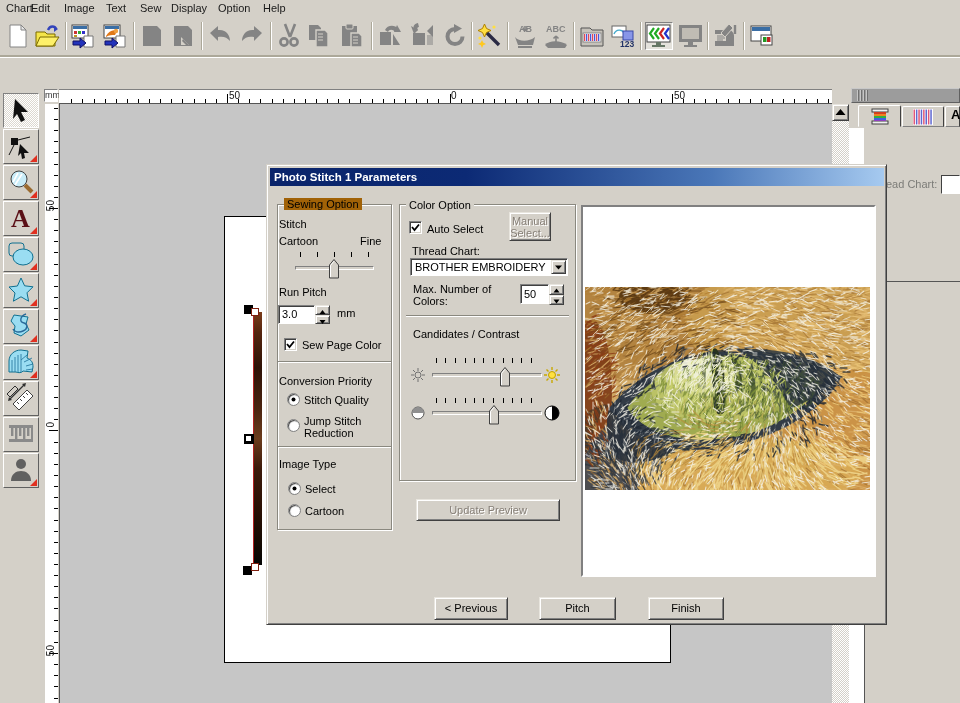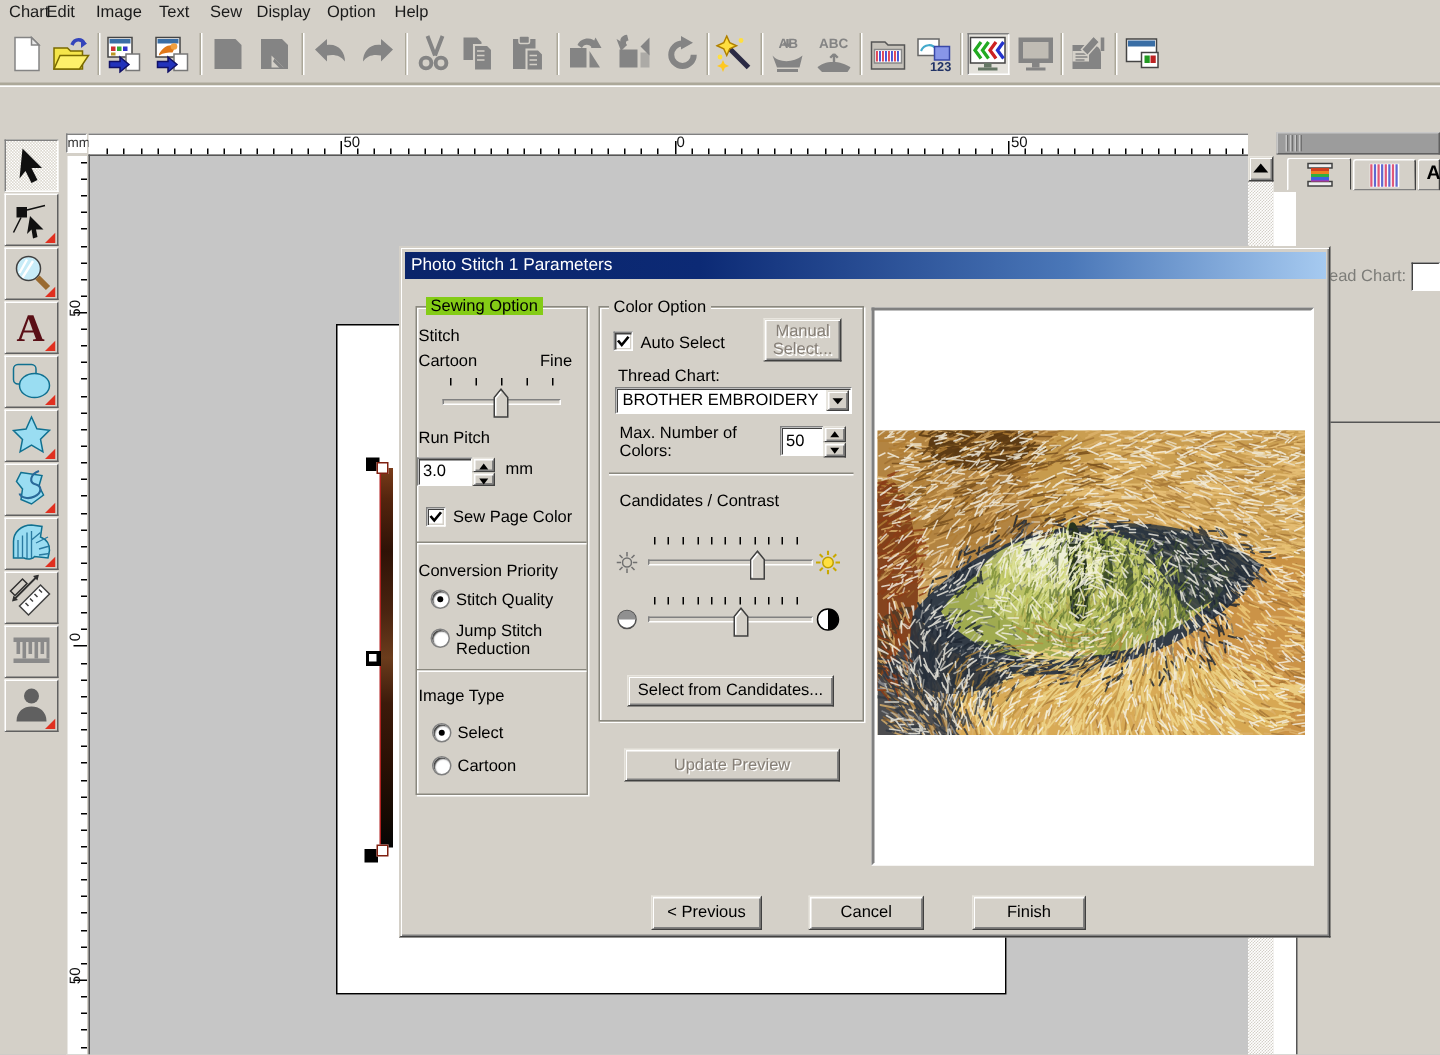--- a/index.html
+++ b/index.html
@@ -526,23 +526,23 @@
       <rect x="14.899999999999999" y="0.5" width="1.5" height="15" fill="#e05878"></rect>
       <rect x="17.3" y="0.5" width="1.5" height="15" fill="#6068d0"></rect>
     </svg>
   </div>
 <div class="ab" style="left:945px;top:106px;width:15px;height:21px;background:#d4d0c8;border:1px solid;border-color:#fff #404040 #808080 #fff;border-radius:2px 0 0 0;font-weight:bold;font-size:13px;padding-left:5px">A</div>
 <div class="ab" style="left:886px;top:178px;width:74px;height:14px;color:#7c7c78">ead Chart:</div>
 <div class="ab" style="left:941px;top:175px;width:19px;height:19px;background:#fff;border:1px solid;border-color:#404040 #fff #fff #404040"></div>
 <div class="ab" style="left:886px;top:281px;width:74px;height:1px;background:#555"></div>
 <div class="ab" style="left:864px;top:624px;width:1px;height:79px;background:#555"></div>
 <div class="ab" style="left:266px;top:164px;width:621px;height:461px;background:#d4d0c8;border:1px solid;border-color:#d4d0c8 #404040 #404040 #d4d0c8;box-shadow:inset 1px 1px 0 #fff,inset -1px -1px 0 #808080">
-    <div class="ab" style="left:3px;top:3px;width:614px;height:18px;background:linear-gradient(90deg,#0a246a 0%,#0c2a75 32%,#4a77b8 72%,#a6caf0 100%);color:#fff;font-weight:normal;font-size:11.5px;line-height:18px;padding-left:4px">Photo Stitch 1 Parameters</div>
+    <div class="ab" style="left:3px;top:3px;width:614px;height:18px;background:linear-gradient(90deg,#0a246a 0%,#0c2a75 32%,#4a77b8 72%,#a6caf0 100%);color:#fff;font-weight:bold;font-size:11.5px;line-height:18px;padding-left:4px">Photo Stitch 1 Parameters</div>
     <div class="ab grp" style="left:10px;top:39px;width:115px;height:326px"></div>
-    <div class="ab" style="left:17px;top:33px;background:#84cc16;padding:0 3px">Sewing Option</div>
+    <div class="ab" style="left:17px;top:33px;background:#a16207;padding:0 3px">Sewing Option</div>
     <div class="ab" style="left:12px;top:53px">Stitch</div>
     <div class="ab" style="left:12px;top:70px">Cartoon</div>
     <div class="ab" style="left:93px;top:70px">Fine</div>
     <div class="ab" style="left:33px;top:87px;width:1px;height:5px;background:#000"></div>
     <div class="ab" style="left:50px;top:87px;width:1px;height:5px;background:#000"></div>
     <div class="ab" style="left:67px;top:87px;width:1px;height:5px;background:#000"></div>
     <div class="ab" style="left:84px;top:87px;width:1px;height:5px;background:#000"></div>
     <div class="ab" style="left:101px;top:87px;width:1px;height:5px;background:#000"></div>
     <div class="ab" style="left:28px;top:101px;width:79px;height:4px;background:#d4d0c8;border:1px solid;border-color:#808080 #fff #fff #808080"></div>
     <div class="ab thumb" style="left:61px;top:93px"><svg width="12" height="21">
@@ -577,21 +577,21 @@
       </svg></div>
     <div class="ab" style="left:38px;top:318px">Select</div>
     <div class="ab radio" style="left:21px;top:339px"></div>
     <div class="ab" style="left:38px;top:340px">Cartoon</div>
     <div class="ab grp" style="left:132px;top:39px;width:177px;height:277px"></div>
     <div class="ab" style="left:139px;top:34px;background:#d4d0c8;padding:0 3px">Color Option</div>
     <div class="ab cb" style="left:142px;top:56px"><svg width="11" height="11">
         <path d="M2 5l2.5 3L9 2.5" stroke="#000" stroke-width="1.8" fill="none"></path>
       </svg></div>
     <div class="ab" style="left:160px;top:58px">Auto Select</div>
-    <div class="ab btn disab" style="left:242px;top:47px;width:52px;height:29px;padding-top:2px;line-height:12px">Manual<br>Select...</div>
+    <div class="ab btn disab" style="left:242px;top:47px;width:42px;height:29px;padding-top:2px;line-height:12px">Manual<br>Select...</div>
     <div class="ab" style="left:145px;top:80px">Thread Chart:</div>
     <div class="ab sunk" style="left:143px;top:93px;width:158px;height:18px"></div>
     <div class="ab" style="left:148px;top:96px;font-size:11px">BROTHER EMBROIDERY</div>
     <div class="ab btn" style="left:284px;top:95px;width:15px;height:14px"><svg width="13" height="12">
         <path d="M3 4.5l3.5 4 3.5-4z" fill="#000"></path>
       </svg></div>
     <div class="ab" style="left:146px;top:118px;width:85px;line-height:12px">Max. Number of<br>Colors:</div>
     <div class="ab sunk" style="left:253px;top:119px;width:29px;height:20px;padding:3px 0 0 3px">50</div>
     <div class="ab btn" style="left:282px;top:119px;width:15px;height:11px"><svg width="13" height="9">
         <path d="M6.5 2.5l3 4h-6z" fill="#000"></path>
@@ -646,21 +646,20 @@
     <div class="ab" style="left:264px;top:233px;width:1px;height:5px;background:#000"></div>
     <div class="ab" style="left:165px;top:246px;width:110px;height:4px;background:#d4d0c8;border:1px solid;border-color:#808080 #fff #fff #808080"></div>
     <div class="ab thumb" style="left:221px;top:239px"><svg width="12" height="21">
         <path d="M1.5 7L6 1.5 10.5 7v13H1.5z" fill="#d4d0c8" stroke="#404040" stroke-width="1"></path>
         <path d="M2.5 19V7.5L6 3.2" fill="none" stroke="#fff"></path>
       </svg></div>
     <svg class="ab" width="16" height="16" style="left:277px;top:240px">
       <circle cx="8" cy="8" r="7" fill="#fff" stroke="#000"></circle>
       <path d="M8 1a7 7 0 0 1 0 14z" fill="#000"></path>
     </svg>
-    <div class="ab btn" style="left:151px;top:285px;width:138px;height:21px;line-height:19px">Select from Candidates...</div>
     <div class="ab btn disab" style="left:149px;top:334px;width:144px;height:22px;line-height:20px">Update Preview</div>
     <div class="ab" style="left:314px;top:40px;width:295px;height:372px;background:#fff;border:2px solid;border-color:#808080 #fff #fff #808080"></div>
     <div class="ab" style="left:318px;top:122px;width:285px;height:203px"><svg width="285" height="203" viewBox="0 0 285 203">
         <rect width="285" height="203" fill="#cfa763"></rect>
         <ellipse cx="55" cy="35" rx="95" ry="58" fill="#ab7c38" opacity="0.8"></ellipse>
         <ellipse cx="215" cy="35" rx="115" ry="62" fill="#c99d4f" opacity="0.9"></ellipse>
         <ellipse cx="68" cy="10" rx="34" ry="17" fill="#53330f" opacity="0.9"></ellipse>
         <ellipse cx="7" cy="105" rx="20" ry="72" fill="#7c3a16" opacity="0.9"></ellipse>
         <ellipse cx="255" cy="145" rx="70" ry="65" fill="#c98f40" opacity="0.8"></ellipse>
         <ellipse cx="160" cy="188" rx="115" ry="38" fill="#d8ab54" opacity="0.9"></ellipse>
@@ -704,14 +703,14 @@
         <path d="M90 91L91 87M108 90L108 86M93 119L95 112M103 97L107 93M107 95L107 88M81 116L83 113M91 92L94 87M75 96L76 93M100 98L103 94M116 103L117 100M89 119L89 113M118 98L119 91M128 106L132 100M108 114L111 109M122 115L125 111M79 90L83 86M91 99L92 92M129 101L131 98M85 92L86 88M84 109L84 106M122 100L126 96M115 107L115 102M84 88L86 85M93 123L94 118M96 118L98 110M89 97L91 91M127 102L127 98M110 108L112 104M83 118L82 111M105 99L108 96M95 95L95 90M99 121L101 116M109 107L112 100M83 108L82 103M93 118L96 112M74 112L73 105M99 121L99 117M114 107L115 103M115 112L116 109M105 97L105 92M121 94L124 87M81 92L84 86M118 91L118 88M104 109L108 104M115 122L117 115M74 97L73 90M106 120L106 114M112 125L111 118M98 118L100 116M81 108L83 104M124 116L126 110M113 118L117 114M125 101L125 96M75 103L76 100M91 92L95 87M112 110L114 106M107 126L108 121M82 122L85 119M109 94L113 89M129 109L129 101M105 126L109 121M113 110L117 106M102 101L102 96M84 123L85 116M123 112L126 106M119 118L119 113M103 125L105 123M95 96L94 91M101 122L102 117M109 115L114 110M111 98L113 93M117 109L119 104M78 91L83 85M76 102L77 99M79 108L80 103M77 117L80 114M122 119L121 113M87 114L86 108M91 100L92 93M79 118L80 114" stroke="#dde29f" stroke-width="1.0" fill="none" opacity="0.8" stroke-linecap="round"></path>
         <path d="M171 117L173 113M137 138L141 131M107 139L110 134M144 142L144 137M119 112L119 105M115 113L115 106M115 127L120 120M183 109L186 105M147 143L151 136M155 143L156 139M129 141L131 135M137 140L136 135M157 105L160 100M119 109L124 102M145 139L146 132M151 103L150 96M193 132L193 125M139 118L141 111M126 120L130 113M151 146L156 140M122 139L121 133M192 131L195 126M194 131L192 124M140 136L140 131M163 124L163 119M124 125L124 119M152 107L155 101M172 128L173 123M168 113L170 108M98 127L101 122M204 129L208 123M120 132L122 126M197 129L200 123M169 120L172 116M104 131L106 127M130 112L131 103M176 119L180 113M201 127L201 120M140 139L140 134M158 118L160 114M200 117L199 109M183 111L184 106M115 114L118 106M128 117L130 113M188 131L191 125M113 137L116 134M165 130L166 126M125 140L126 134M157 121L158 115M139 104L144 97M149 124L151 118M136 112L140 106M159 123L161 118M119 113L121 106M174 111L173 104M170 120L172 113M106 113L110 105M175 117L180 111M157 107L159 103M200 123L203 116M183 113L185 107M170 142L171 137M165 108L165 103M191 137L194 132M170 130L174 125M101 116L107 110M132 113L131 107M183 109L187 101M124 111L125 103M114 141L114 136M180 116L181 109M127 110L127 105M162 108L161 103M142 131L147 124M100 122L101 116M173 128L174 121M202 122L202 118M192 114L195 106M142 129L146 124M135 144L134 138M135 113L138 104M122 140L125 133M157 120L159 112M116 115L115 106M122 125L127 119M101 127L103 118M161 136L160 131M155 136L158 129M114 140L114 132M118 118L123 112" stroke="#5c7030" stroke-width="1.1" fill="none" opacity="0.7" stroke-linecap="round"></path>
         <path d="M77 64L86 55M131 37L141 33M35 27L46 19M55 77L64 64M27 14L37 14M56 34L64 33M114 21L128 20M103 4L116 4M52 25L64 17M21 42L32 40M52 23L62 18M42 62L50 59M57 55L68 50M105 65L115 59M124 55L134 51M77 27L85 23M60 71L68 62M140 55L149 54M83 27L94 23M83 71L88 65M24 41L38 35M52 40L59 35M44 29L54 22M70 12L81 9M112 59L125 56M31 64L47 60M23 12L33 12M25 33L37 26M140 22L154 26M66 43L75 40M128 16L140 14M50 12L63 9M75 29L84 26M88 29L99 24M54 55L60 48M24 34L35 31M62 38L76 30M103 58L115 56M127 17L141 15M146 52L158 56M105 26L113 24M85 1L93 1M129 30L138 27M98 45L111 43M87 21L95 19M107 17L121 10M134 38L144 34M75 7L84 3M81 11L93 3M16 50L25 46M137 56L148 57M9 43L18 41M117 48L125 42M53 9L65 0M134 59L143 57M62 69L71 65M80 55L92 50M41 29L50 28M58 37L67 35M100 21L114 22M88 38L95 31M34 65L47 62M19 46L31 41M39 62L48 53M39 52L53 44M64 48L72 38M82 36L92 31M110 64L123 58M76 61L85 51M111 57L119 54M51 42L62 37M84 8L94 5M99 2L109 -1M78 36L87 33M73 68L79 60M107 48L115 45M72 54L79 46M97 20L111 14M66 13L78 11M141 35L150 34M85 71L96 60M65 33L77 31M8 38L20 37M55 44L63 42M104 43L119 41M40 70L53 64M111 16L120 15M130 34L141 30M14 46L24 43M82 48L91 38M102 25L112 22M20 47L32 43M26 28L40 25M52 42L66 40M20 51L29 50M93 21L103 19M149 37L158 40M63 46L73 39M115 66L125 57M106 73L115 70M84 26L92 21M51 52L61 44M108 51L118 42M10 22L21 22M61 60L70 56M89 57L99 53M142 54L151 52M114 23L126 17M109 70L117 68M103 23L113 22M139 31L151 33M87 29L100 22M70 67L80 62M90 72L99 62M33 64L46 55M102 51L114 50M55 38L64 36M142 23L153 22M109 35L119 31M91 38L101 37" stroke="#6b4417" stroke-width="1.1" fill="none" opacity="0.7" stroke-linecap="round"></path>
         <path d="M166 134L161 143M215 166L222 178M91 154L77 161M146 159L137 163M146 179L139 192M96 163L88 167M79 160L72 165M150 173L143 180M149 134L140 138M165 179L160 193M179 158L175 168M62 151L53 160M96 173L88 183M116 156L107 158M184 159L182 168M175 160L169 175M54 152L46 164M228 158L235 167M78 153L66 160M188 153L185 165M73 165L66 172M134 159L124 167M61 172L60 182M125 140L113 140M194 157L196 165M164 136L161 147M102 164L91 166M155 180L150 191M110 166L98 176M99 170L89 175M148 153L135 161M126 179L120 185M100 156L93 161M165 151L159 165M137 182L131 190M142 155L130 161M155 172L146 183M143 147L133 149M93 182L90 191M110 142L99 141M84 146L75 149M108 171L95 179M60 166L55 177M162 168L158 182M154 133L148 141M144 149L131 156M143 170L137 177M134 165L124 176M148 185L139 198M176 168L172 179M152 138L142 141M64 167L61 180M109 150L95 149M98 146L88 146M124 139L113 132M105 152L96 155M227 166L234 174M184 148L183 160M200 176L201 189M99 143L85 144M129 160L121 164M148 157L141 165M88 166L79 178M151 176L148 184M156 170L148 181M120 172L113 180M134 139L122 137M218 163L225 175M137 134L129 135M95 172L85 178M218 170L224 180M205 178L214 190M162 152L156 165M133 142L122 141M193 150L196 165M200 145L203 160M159 167L152 175M58 171L51 184M132 145L121 143M150 159L143 166M175 155L171 163M115 164L106 167M147 151L138 160M118 174L110 184M122 159L106 161M70 146L59 151M178 182L176 192M147 151L139 156M159 177L151 187M61 156L55 162M56 162L53 170M117 133L107 123M73 161L69 168M212 146L217 159M119 166L112 173M208 166L210 177M186 151L186 161M94 180L88 190M164 139L159 152M180 137L178 151M192 170L193 185M207 154L216 167M95 184L87 193M54 160L52 169M104 138L91 130M110 172L100 178M118 133L103 128M162 138L156 144M213 149L222 161M152 152L145 160M114 137L105 135M98 185L92 199M200 179L202 190M142 135L128 138M185 177L188 188M90 175L81 184M56 166L51 175M133 182L127 192M202 173L205 183M85 168L77 173" stroke="#b98a3a" stroke-width="1.1" fill="none" opacity="0.7" stroke-linecap="round"></path>
         <path d="M150 122L149 117M104 133L105 126M189 133L191 129M141 122L146 115M119 116L119 111M178 133L177 126M115 133L114 129M155 110L159 106M173 134L178 127M99 119L100 112M190 124L189 117M162 129L167 122M150 110L154 104M182 126L184 120M162 131L167 126M127 123L126 116M96 127L96 123M128 119L127 112M154 133L153 127M153 118L154 110M156 130L159 127M106 134L109 128M137 137L140 131M164 135L164 129M142 115L145 108M104 133L107 129M115 128L121 121M146 141L145 135M161 112L161 106M153 125L152 116M152 146L155 142M165 114L164 108M151 135L153 131M142 116L145 109M188 117L188 111M184 123L187 119M137 117L138 110M127 119L126 110M188 124L189 117M164 131L167 127M144 110L147 105M179 135L185 130M148 116L148 112M176 124L180 119M91 126L92 122M149 131L151 125M137 111L141 107M187 138L190 134M171 127L174 122M119 125L124 119M121 119L121 111M147 134L152 128M167 143L168 138M168 130L168 124M188 133L189 128M196 128L198 123M99 128L98 119M190 136L189 131M143 130L143 122M116 124L117 117M94 129L95 124M135 110L137 107M104 137L105 133M95 135L97 130M133 130L138 124M166 121L170 115M170 118L172 112M144 129L142 121M132 129L131 123M177 130L180 123" stroke="#b9ae52" stroke-width="1.0" fill="none" opacity="0.7" stroke-linecap="round"></path>
         <path d="M74 76L75 69M221 101L222 104M212 143L213 148M224 120L227 122M193 175L195 182M173 75L180 77M264 73L269 73M196 30L202 31M225 16L228 17M153 102L158 107M230 156L234 159M125 177L119 179M207 61L214 65M151 138L145 140M261 107L264 109M67 184L67 189M276 45L280 45M106 148L100 151M270 85L277 84M27 75L29 72M22 165L24 172M63 49L69 47M206 85L213 86M187 27L193 27M3 104L8 103M242 74L248 74M256 73L263 72M125 144L117 142M63 124L60 126M284 153L290 154M189 193L194 200M216 117L217 125M16 128L20 132M189 185L188 189M28 164L29 171M44 162L47 169M243 66L248 68M5 5L11 4M153 33L160 30M160 200L162 209M209 186L210 193M228 42L235 43M23 199L32 199M275 73L279 72M166 186L165 191M87 79L91 75M147 179L145 182M19 119L21 125M150 80L157 81M54 91L57 85M168 25L175 24M207 98L214 103M104 67L108 63M184 43L186 45M181 92L181 95M16 52L18 49M16 20L22 18M66 35L72 35M164 54L168 53M105 149L101 152M3 50L9 49M45 54L49 50M30 71L33 65M220 1L227 0M27 105L32 99M55 99L57 96M142 49L148 48M107 139L100 139M2 43L9 38M158 19L166 19M129 197L130 202M31 59L35 57M164 64L168 65M151 22L156 24M185 92L187 100M269 172L274 173M46 19L55 17M34 159L39 166M93 42L99 40M17 73L23 67M176 197L178 201M90 164L86 165M278 81L281 82M51 7L54 6M71 44L76 42M168 66L172 66M206 115L213 121M170 135L168 138M116 133L112 132M19 92L22 91M130 92L135 84M217 125L221 132M16 102L17 99M228 185L232 190M91 186L84 191M94 166L92 171M243 48L249 46M181 102L181 108M205 191L209 195M48 199L50 207M7 4L10 1M156 37L160 36M92 104L96 100M152 55L157 55M34 176L39 183M197 169L197 175M265 176L271 174M142 12L149 8M258 70L261 71M183 31L190 28M111 137L108 135M129 22L135 19M104 89L108 85M269 177L273 176M242 1L246 1M269 143L276 144M10 98L17 96M261 84L266 82M160 60L167 60M278 67L284 64M50 155L42 160M170 169L169 174M181 69L187 70M233 109L236 113M151 67L158 66M104 1L107 1M213 145L212 152M112 44L120 45M42 21L45 21M168 118L170 124M150 162L149 165M117 99L122 92M85 98L86 89M5 181L14 181M228 115L230 120M204 193L207 199M85 190L84 198M51 125L44 128M184 15L192 14M226 23L230 21M41 51L47 49M187 194L193 199M176 12L182 15M123 147L116 150M16 127L16 135M138 130L132 129M108 122L103 116M37 18L40 16M27 81L30 79M262 200L270 198M65 57L68 49M226 198L231 205M265 99L270 102M96 174L95 178M83 49L91 49M36 54L42 47M13 90L20 87M284 110L289 112M98 152L93 153M69 47L73 42M190 200L194 207M52 7L56 5M253 173L259 173M131 68L139 71M10 104L17 101M46 72L49 65M27 195L30 198M205 149L211 153M151 161L149 166M138 72L144 68M210 189L218 192M25 94L28 93M187 145L192 153M7 130L8 137M202 83L208 89M91 153L83 152M145 50L149 49M162 21L169 21M107 157L101 156M68 51L70 48M152 84L161 83M283 173L289 170M200 136L198 141M113 62L120 62M185 58L190 60M44 170L46 174M73 197L77 203M179 33L182 34M168 170L167 173M86 194L84 199M147 99L150 102M59 20L66 21M147 188L142 195M148 108L150 111M153 177L149 183M202 107L203 113M57 13L61 12M239 129L243 131M143 122L137 125M215 36L221 34M144 154L141 155M251 129L260 130M231 124L232 127M233 140L234 146M280 80L288 78M267 99L271 100M170 158L167 166M133 88L139 84M113 62L116 61M200 28L204 27M165 39L172 42M56 120L52 126M142 26L146 28M43 152L41 158M185 140L184 144M93 120L89 115M93 84L98 82M87 33L90 30M269 17L274 18M140 42L147 42M266 195L273 193M269 54L276 52M147 124L143 125M240 138L243 141M117 121L116 116M112 163L108 167M259 115L265 120M66 97L69 90M232 185L238 189M141 138L136 138M43 168L44 171M268 14L272 16M113 96L119 90M72 171L69 178M18 178L24 181M148 60L154 61M11 92L14 92M246 54L253 55M129 192L127 195M275 167L278 167M219 166L220 169M47 199L47 205M256 156L258 159M42 4L45 2M238 42L244 42M15 22L24 23M174 141L173 149M7 153L10 161M62 179L62 187M94 125L87 125M259 120L262 124M94 14L99 11M180 188L182 195M92 131L88 132M79 145L76 148M151 159L147 162M58 100L62 92M43 117L36 122M11 46L16 47M22 159L26 164M100 91L104 88M14 38L17 37M266 38L271 40M203 149L205 156M84 132L79 135M149 196L150 204M37 66L40 60M144 144L139 145M61 92L69 88M220 38L229 39M10 31L17 30M141 95L146 95M274 8L279 4M145 19L150 19M66 45L73 41M161 106L166 112M258 50L263 50M185 142L185 150M169 157L167 162M77 37L81 33M39 4L44 3M280 33L286 32M139 117L132 116M68 179L68 184M71 180L71 183M208 120L209 125M175 14L183 10M198 12L202 11M6 190L13 194M149 3L153 3M73 88L77 85M72 71L79 68M132 80L135 76M95 5L103 6M164 122L163 130M130 148L124 150M284 109L289 110M153 132L150 134M240 171L249 174M128 13L135 11M120 29L126 27M33 29L36 28M39 121L35 126M169 170L167 173M125 7L129 5M221 96L228 100M100 183L96 185M55 14L59 11M248 194L250 197M248 9L257 11M76 124L68 125M210 127L213 131M180 158L180 162M263 112L266 113M150 102L153 109M129 133L126 129M54 6L57 5M270 101L279 100M236 166L243 170M50 176L48 180M109 98L114 94M137 84L141 85M249 46L257 48M146 94L150 97M82 16L84 13M215 153L219 157M19 100L27 97M147 138L141 142M50 189L53 197M200 28L207 27M283 107L291 109M212 141L213 149M126 96L128 90M9 168L15 170M192 15L199 12M178 150L177 157M54 174L51 181M196 67L199 69M154 151L150 158M239 169L245 176M83 110L85 103M267 155L274 154M50 28L58 29M266 3L269 0M38 7L46 5M176 7L180 5M79 188L76 193M72 90L76 89M97 157L89 157M7 87L14 82M15 196L18 196M266 177L273 179M128 191L122 197M216 35L223 39M121 102L125 99M42 125L36 130M208 16L213 14M169 153L169 161M251 167L252 171M202 22L205 23M190 130L191 135M104 38L109 37M105 19L108 16M186 107L186 111M279 55L283 57M93 33L96 34M262 92L270 93M224 5L232 2M250 167L257 167M146 50L149 51M167 200L164 208M53 103L58 99M277 151L282 154M5 26L8 24M129 59L135 57M74 112L71 111M205 127L208 132M231 36L237 41M60 16L67 16M176 193L173 200M54 65L58 64M146 36L154 36M245 48L250 49M204 24L212 21M284 80L289 81M132 83L137 84M160 57L167 59M150 115L151 118M33 83L37 80M241 81L247 87M171 0L177 -3M179 15L183 17M103 191L100 197M134 54L140 57M221 90L226 94M119 48L122 45M76 26L80 23M146 85L154 84M142 77L149 79M171 61L175 61M50 107L58 103M89 7L92 5M163 91L167 95M110 34L118 30M248 194L254 197M40 160L38 165M262 38L265 37M235 145L241 147M137 125L135 123M104 74L109 70M192 176L193 182M86 33L89 29M140 138L134 142M63 17L69 14M15 59L22 55M191 133L191 137M267 39L273 37M42 136L38 142M174 59L180 65M7 112L11 109M149 98L157 101M86 114L78 113M163 131L160 136M37 98L41 95M231 27L236 28M197 197L200 200M18 46L25 42M215 110L218 113M152 166L146 171M88 112L82 111M261 197L264 198M106 96L110 93M31 108L37 102M199 25L204 24M199 128L197 132M180 85L185 90M40 161L39 165M221 141L227 144M197 28L201 27M254 140L257 142M279 15L287 17M258 79L265 78M9 151L11 156M180 8L187 6M91 101L90 97M272 59L280 55M8 199L15 200M47 164L47 168M18 103L23 100M176 119L178 123M280 53L286 55M82 112L79 110M50 145L44 150M200 80L204 82M78 66L82 65M144 91L146 93M16 37L22 34M222 193L227 199M49 91L52 84M127 78L132 78M161 0L165 -1M281 202L288 200M167 134L163 141M138 44L143 40M245 34L251 32M9 193L17 192M216 12L223 16M225 64L231 66M197 29L202 29M250 90L253 93M158 108L157 112M16 98L19 96M152 19L158 17M178 97L181 99M233 46L235 49M159 73L165 78M68 28L75 22M125 28L132 30M61 159L61 164M216 183L216 191M226 87L232 93M18 14L24 9M194 195L196 200M239 72L244 80M243 157L248 160M180 173L180 180M64 133L59 135M220 105L223 111M231 140L236 143M70 134L67 133M211 130L213 134M75 12L79 7M130 150L122 147M215 187L217 190M233 99L236 103M90 108L92 104M252 60L255 63M56 181L57 188M270 147L273 151M278 164L287 166M174 136L171 142M156 178L152 182M75 159L70 160M199 83L201 88M7 15L14 18M251 143L255 144M242 111L244 114M93 86L96 83M111 50L118 47M93 84L93 79M44 29L51 24M257 176L261 179M12 52L15 51M145 87L152 85M226 101L230 104M89 121L82 119M202 127L201 132M28 200L34 201M112 38L115 35M103 24L105 22M57 188L56 192M52 185L50 189M227 48L234 49M259 14L262 15M121 200L120 204M88 172L85 174M156 134L149 135M267 165L274 166M69 137L65 141M108 126L107 123M227 54L231 57M69 30L76 26M41 201L45 208M239 31L247 35M30 19L35 17M183 155L181 159M147 55L155 51M77 48L81 48M155 9L162 6M249 156L252 157M113 187L112 192M254 114L258 114M11 114L12 119M89 161L87 165M163 160L158 163M65 51L73 47M67 73L70 71M152 93L158 97M275 131L280 134M179 58L184 57M211 6L215 6M172 200L174 204M32 176L36 183M77 69L79 64M111 74L114 66M265 92L270 91M104 15L111 16M266 103L273 107M283 46L288 42M94 113L87 107M254 170L261 170M237 14L244 14M139 103L144 100M209 34L217 34M119 141L116 137M2 92L6 90M129 185L124 189M283 151L288 150M172 179L173 183M202 17L210 13M146 10L152 8M52 154L52 158M264 23L272 19M199 151L201 158M274 134L282 135M209 124L215 131M276 16L280 17M119 70L122 68M280 190L287 189M87 35L93 36M161 51L164 54M277 141L284 144M222 70L226 71M153 117L152 120M209 103L212 111M117 38L124 33M66 153L60 157M187 126L191 132M252 30L258 27M245 74L250 77M107 196L107 202M102 52L110 50M272 149L277 154M135 131L131 129M30 59L35 55M150 158L149 161M262 194L266 197M246 173L253 176M192 126L192 130M33 134L31 140M240 80L248 83M34 41L40 37M255 176L257 179M82 35L87 33M206 82L213 88M80 183L77 186M42 127L34 131M274 21L281 17M169 17L173 17M175 16L183 20M158 119L153 123M218 80L224 80M38 182L40 188M184 135L181 144M142 188L139 195M154 48L162 50M135 146L128 150M134 88L141 83M90 56L94 53M104 70L110 67M198 119L200 128M2 73L6 69M0 145L7 149M75 173L75 178M186 135L186 138M225 120L231 124M210 159L212 164M20 138L22 145M240 52L244 55M108 175L105 183M265 48L270 46M142 99L150 97M165 41L169 44M109 173L104 176M68 174L68 178M276 16L280 17M260 54L266 53M35 96L39 92M285 121L289 123M78 118L74 118M202 35L209 34M268 94L273 95M42 133L42 137M144 58L153 60M250 3L256 4M81 123L77 120M43 5L46 5M217 30L225 31M54 79L58 74M122 97L124 94M22 156L24 161M4 129L5 133M177 47L185 44M74 188L76 196M208 56L213 59M31 156L34 161M36 36L39 36M198 116L199 122M200 19L205 22M96 200L91 206M199 73L206 76M91 19L96 16M68 125L63 128M75 143L71 148M94 1L96 -1M12 6L18 6M192 168L192 173M158 157L155 158M158 32L163 30M66 75L69 71M161 167L154 171M238 80L242 81M234 62L239 63M166 139L166 146M200 147L203 152M201 51L208 51M243 150L247 152M238 56L242 59M112 69L116 65M240 106L245 108M181 176L183 180M105 106L107 101M139 63L145 60M145 119L139 122M24 117L24 123M100 40L107 36M191 171L192 179M196 170L195 175M50 83L52 78M65 14L71 14M190 29L195 27M238 103L243 110M126 174L122 176M90 178L88 184M203 135L205 139M232 103L236 111M106 141L100 137M49 148L47 151M31 187L34 190M268 60L272 61M96 139L92 136M271 98L280 101M127 104L133 99M31 173L38 179M185 148L184 151M237 26L246 26M84 141L78 143M51 112L44 118M146 61L152 63M23 117L24 121M31 152L34 160M247 28L254 27M186 120L184 127M171 61L178 64M70 191L67 197M219 21L227 24M60 76L62 71M124 25L130 26M255 143L259 145M89 79L96 76M48 49L51 45M71 180L69 185M154 15L162 17M256 65L259 67M10 152L15 155M213 162L213 165M33 183L33 186M48 128L46 132M282 143L285 147M111 131L107 130M148 132L145 132M164 187L167 195M215 79L219 83M214 138L216 147M73 140L68 146M163 35L170 32M160 110L160 119M148 166L143 168M199 182L203 185M48 176L46 183M245 2L249 4M122 178L121 184M80 190L78 197M17 166L20 169M280 124L288 128M144 109L145 116M111 64L116 59M208 82L214 83M172 11L179 14M283 197L288 197M78 152L71 151M155 156L150 161M56 168L58 176M134 125L128 121M184 8L189 6M146 147L141 152M44 88L46 84M152 40L157 39M222 52L228 52M134 114L135 109M47 162L48 166M0 32L3 32M221 133L224 135M204 180L206 188M199 161L199 166M59 191L61 200M202 76L206 81M226 50L231 49M233 141L236 142M40 178L42 181M207 93L212 98M227 96L233 98M256 8L260 6M22 140L27 145M142 103L150 106M90 136L83 135M282 94L288 99M222 82L225 88M133 105L140 100M238 69L241 72M13 157L17 164M251 190L253 192M102 35L110 34M21 51L26 48M158 64L167 63M123 141L119 139M134 73L140 72M47 170L46 175M7 106L13 102M145 186L141 190M108 134L106 130M146 163L141 165M149 193L147 198M158 25L161 26M267 19L274 19M14 75L17 70M187 126L186 129M25 126L21 132M200 141L206 148M168 68L172 68M20 24L28 25M38 97L42 94M184 109L186 113M192 71L195 75M53 119L47 125M236 76L241 80M45 186L46 191M31 133L29 136M113 88L118 81M255 43L261 40M232 186L238 191M238 200L240 203M224 16L232 14M92 19L95 18M82 95L82 91M116 183L114 190M272 144L279 143M149 177L146 183M22 9L29 9M253 108L257 115M245 137L250 144M156 78L162 79M212 192L219 195M151 48L156 47M115 60L118 59M238 68L242 71M156 81L162 88M21 186L24 187M190 148L189 156M92 193L89 198M134 81L137 81M14 139L15 143M185 131L187 136M37 91L43 87M130 6L133 3M8 106L10 102M31 138L31 147M64 162L61 166M92 74L97 69M101 148L96 146M170 178L172 184M90 184L84 189M63 171L63 177M236 143L244 146M67 17L71 11M94 92L100 85M277 49L283 46M194 88L200 91M25 200L28 201M66 23L68 20M39 9L43 8M174 3L180 0M210 43L214 43M85 171L80 174M40 159L40 164M279 168L284 170M82 35L90 33M239 15L244 12M105 125L102 117M234 120L237 122M141 64L147 63M200 148L202 151M232 90L234 93M218 80L221 82M44 123L38 125M15 30L20 29M284 72L291 69M270 195L274 194M95 180L89 183M264 164L268 165M83 93L85 85M193 144L195 149M261 92L266 98M206 12L210 11M244 61L248 61M205 3L212 -0M115 97L119 93M138 106L143 105M282 172L286 169M107 12L112 8M58 165L53 172M203 108L205 114M211 42L217 44M136 95L144 97M95 96L95 91M35 116L32 120M184 110L182 118M224 172L232 175M183 92L185 94M104 69L109 67M264 13L269 15M40 78L47 76M53 133L47 138M275 139L280 143M156 105L163 110M109 102L110 96M203 67L206 69M60 39L63 40M8 115L8 122M194 37L202 41M164 95L166 98M39 27L45 25M219 187L223 193M84 120L79 114M123 107L128 100M92 106L92 103M44 52L47 49M48 105L49 103M176 116L176 121M89 130L84 130M123 189L119 194M101 28L105 27M123 63L129 59M235 150L242 154M271 97L277 95M218 132L220 134M25 17L30 15M255 191L258 194M108 13L112 11M60 168L57 174M105 149L97 147M200 59L206 61M24 38L32 38M75 49L78 46M141 140L136 139M147 54L153 53M258 5L266 5M229 86L232 87M216 1L222 2M9 194L14 192M136 101L142 98M14 178L19 181M100 190L96 194M30 74L34 72M244 185L248 186M251 12L259 10M221 171L224 178M249 146L252 149M51 102L55 99M41 5L46 3M164 128L162 131M250 15L257 15M240 101L243 107M212 58L217 59M138 147L134 150M95 8L100 7M86 139L79 135M21 202L28 202M147 110L149 112M25 155L24 162M162 82L165 83M219 27L225 31M67 178L64 181M50 193L56 199M234 201L240 204M231 124L235 132M60 163L59 171M222 192L229 196M212 12L219 9M241 147L248 150M160 10L168 10M62 13L67 11M7 91L10 89M8 142L15 147M17 193L24 193M220 85L226 87M184 32L190 31M275 119L284 121M76 19L85 20M75 51L78 48M183 72L190 76M84 84L88 81M193 189L195 193M220 28L223 30M261 18L267 16M10 144L10 147M164 29L172 25M268 156L271 158M63 155L60 158M42 106L46 103M134 88L138 89M22 146L22 151M116 184L113 188M10 62L15 61M243 104L248 104M34 178L38 181M40 110L47 107M148 107L152 111M72 48L75 45M138 113L135 105M256 138L265 140M15 157L16 163M189 81L190 84M272 152L275 154M148 50L154 49M39 152L41 156M206 176L209 178M3 132L5 138M130 11L136 8M108 188L107 191M61 182L64 190M168 151L168 159M110 177L102 179M129 41L132 38M187 128L187 136M124 50L127 48M176 39L179 38M220 30L226 35M211 96L214 103M175 177L175 181M116 119L112 115M174 177L175 180M277 196L285 195M253 131L258 134M168 22L175 21M107 42L110 41M67 94L71 86M107 16L113 13M101 132L98 132M180 170L178 174M175 79L180 81M179 192L176 201M137 83L142 84M265 157L271 160M139 75L145 74M47 142L44 146M250 79L255 78M229 191L230 195M64 152L61 153M55 193L53 199M131 24L135 23M80 60L84 59M283 97L290 94M25 48L28 45M219 123L222 128M61 67L62 63M198 155L198 162M47 169L47 175M81 88L86 80M109 168L101 172M83 106L88 102M131 106L137 101M198 176L200 179M128 156L124 157M101 75L105 73M50 64L55 59M190 48L198 47M96 23L103 22M116 78L121 75M74 0L80 -5M28 150L29 157M168 182L167 186M28 197L32 204M224 71L233 72M127 71L134 72M267 119L271 119M31 59L37 54M101 100L101 95M147 171L144 174M86 160L82 164M198 124L202 129M198 175L199 184M228 124L229 129M18 20L23 15M22 7L25 5M51 80L56 77M123 108L125 105M152 138L149 139M106 157L99 159M245 32L250 35M201 89L202 94M243 90L248 97M52 126L49 133M110 198L107 202M45 145L44 153M191 169L192 172M176 23L179 25M218 105L224 109M12 193L17 200M23 21L27 21M126 180L120 182M198 162L198 166M155 86L159 87M39 180L38 186M109 118L103 111M71 51L75 50M213 31L219 36M126 132L121 130M176 101L182 107M57 188L59 192M270 158L274 159M250 195L257 193M15 47L21 46M103 16L109 11M171 138L171 146M170 176L167 180M164 128L160 131M215 156L220 161M272 8L274 6M169 41L176 43M232 166L235 172M218 9L224 6M42 35L47 35M281 174L287 175M238 145L240 148M168 153L165 159M129 186L124 192M198 80L200 82M70 121L63 120M137 56L141 54M40 182L40 187M270 66L274 66M1 17L5 15M184 125L184 133M219 150L221 152M176 137L171 143M247 110L250 113M191 89L193 94M68 57L70 54M21 196L24 196M222 96L230 100M235 198L241 202M0 146L5 148M113 96L115 92M34 48L39 46M205 161L203 167M15 92L19 86M134 46L139 45M3 141L6 145M156 175L150 180M35 133L30 139M127 40L132 38M115 56L121 52M62 49L68 47M235 2L242 5M69 21L74 20M231 184L235 189M89 81L92 79M120 73L125 72M43 46L51 45M252 39L258 40M250 160L255 163M255 115L263 114M82 76L85 73M140 13L147 16M222 72L230 74M214 183L219 186M161 51L165 53M266 46L271 47M151 124L148 127" stroke="#f5f2e7" stroke-width="1.05" fill="none" opacity="0.8" stroke-linecap="round"></path>
         <path d="M101 57L106 52M163 44L172 45M240 0L246 1M193 7L199 9M246 26L252 28M251 14L258 15M33 42L37 37M52 57L55 53M206 6L211 8M217 34L223 33M241 6L250 6M240 59L248 59M245 13L254 16M68 55L70 52M142 40L145 39M134 27L140 24M138 49L147 49M245 22L253 24M33 33L43 34M77 42L82 37M66 1L73 0M266 4L273 6M129 49L134 45M217 31L221 34M276 59L283 61M63 42L73 38M285 53L291 52M20 10L29 10M130 17L135 18M106 37L111 37M265 51L273 50M231 12L238 13M272 46L279 43M89 7L97 2M270 36L276 39M210 33L215 36M78 50L83 46M244 46L251 47M235 40L240 42M285 50L291 52M81 30L88 30M165 5L170 5M49 29L56 24M47 39L53 36M170 56L180 56M157 39L164 38M220 28L225 31M229 53L237 53M200 15L205 18M115 10L122 10M65 56L72 52M250 19L258 23M64 0L71 1M219 27L226 31M94 43L100 40M171 43L177 47M273 35L279 36M119 36L126 33M250 43L258 41M179 34L183 38M245 55L250 58M137 34L142 32M128 19L133 15M232 31L240 34M265 35L269 35M22 47L29 44M272 52L280 52M3 33L10 31M241 50L245 52M22 52L26 52M128 33L136 32M248 40L252 41M245 51L254 52M155 15L163 18M203 54L208 58M65 8L72 7M53 2L61 4M232 7L238 10M67 25L73 22M18 38L26 32M57 53L61 50M176 16L184 17M275 17L282 14M260 16L268 17M36 34L43 29M254 24L262 24M22 28L29 26M255 16L261 17M262 43L266 44M34 24L38 22M50 36L58 32M10 32L18 34M4 57L12 54M245 38L250 40M76 12L82 8M183 18L188 19M254 16L259 18M107 22L112 19M213 30L218 30M14 40L21 36M116 13L119 11M283 26L288 25M196 59L204 64M268 2L275 5M25 1L32 -3M171 14L178 13M250 49L256 50M187 28L193 33M52 51L58 48M106 15L112 11M183 47L191 52M263 49L272 50M258 53L265 57M193 2L203 4M245 30L254 30M178 36L184 41M248 58L252 60M153 36L159 34M151 28L157 31M13 2L21 -3M234 38L241 37M276 11L281 12M218 21L226 26M179 20L184 22M17 53L24 47M199 38L207 42M110 8L114 7M57 43L62 41M69 36L74 30M153 3L160 2M260 41L265 40M278 58L283 57M267 51L273 52M207 11L215 12M56 18L62 16M23 42L29 37M227 26L235 26M85 59L88 57M113 41L120 39M164 12L173 7M250 38L256 37M170 17L179 18M150 39L157 41M18 18L24 19M12 27L18 26M168 6L174 3M186 21L195 25M84 42L91 42M10 8L17 4M141 50L149 50M148 17L154 15M94 59L102 57M181 4L185 2M186 56L192 62M36 21L40 20M17 3L23 -3M143 44L151 44M125 35L135 36M218 11L225 10M226 54L234 60M75 45L81 40M135 12L142 12M224 31L232 33M45 39L55 37M222 27L229 25M125 16L130 15M23 47L27 46M47 37L51 34M53 56L58 56M49 19L57 20M15 22L23 19M123 51L130 50M13 54L16 51M93 47L101 46M115 49L119 47M110 55L116 48M25 30L32 24M258 33L265 30M98 51L103 46M91 16L100 15M88 53L93 50M76 50L84 50M255 35L263 34M169 16L175 14M165 48L173 52M100 22L105 17M7 4L11 2M279 22L284 21M8 1L12 0M117 43L125 43M39 52L44 51M79 55L88 51M61 26L68 19M94 2L100 -2M53 28L57 22M96 9L103 5M45 34L49 30M235 43L243 45M266 51L273 55M252 29L257 28M192 8L199 11M155 51L160 50M77 48L84 44M203 7L213 6M38 23L45 18M68 10L77 7M163 45L168 45M263 56L271 56M180 54L184 56M87 51L94 48M32 57L40 53M24 60L29 57M236 54L244 57M272 40L277 43M225 32L230 35M218 44L222 46M32 57L37 53M215 40L223 43M234 8L241 6M87 19L95 16M7 18L11 17M25 43L29 42M25 11L29 12M217 55L224 54M125 40L134 38M43 19L52 19M211 35L219 38M269 35L274 32M216 16L223 19M215 13L219 12M126 19L131 16M123 4L127 5M264 1L274 3M200 19L206 17M50 27L56 26M78 43L82 42M61 31L66 27M140 32L145 34M205 45L209 44M121 43L126 43M244 60L248 63M78 41L82 38M252 17L256 17M141 56L148 53M33 53L38 53M132 40L137 39M231 34L238 33M165 44L173 44M246 40L250 40M189 2L196 -1M52 56L58 54M55 27L59 26M251 60L257 65M8 48L13 43M28 54L33 51M271 21L278 23M152 3L159 5M86 17L93 18M51 36L57 33M1 3L5 -0" stroke="#f0ead8" stroke-width="1.0" fill="none" opacity="0.7" stroke-linecap="round"></path>
         <path d="M105 148L103 146M215 145L218 148M136 135L131 137M12 74L14 73M123 130L119 126M36 83L42 80M185 85L186 86M96 115L95 110M13 63L15 64M45 90L47 88M48 108L50 106M101 146L99 147M235 104L238 107M225 101L226 104M223 76L225 81M119 168L117 168M107 134L105 132M69 146L67 145M142 169L136 171M118 139L116 140M170 129L169 132M159 108L160 111M40 88L42 83M222 168L225 171M156 165L155 171M216 71L218 75M17 108L18 105M163 93L165 98M240 156L241 159M160 130L159 134M26 73L30 73M214 141L215 146M205 101L208 102M198 137L197 140M145 101L150 103M195 161L198 165M215 91L218 92M59 81L62 77M27 151L24 155M31 135L30 138M146 136L143 134M142 60L148 60M18 129L21 131M19 94L23 94M101 156L96 156M252 66L254 69M167 159L168 162M38 108L40 107M167 160L163 164M210 88L210 91M16 127L15 131M197 166L196 170M253 144L256 145M117 116L119 112M89 86L91 81M237 158L241 158M231 130L232 132M42 82L44 81M3 151L6 155M235 76L240 77M168 85L171 90M164 165L162 165M95 93L97 91M61 132L57 135M144 134L140 132M71 119L69 118M109 105L108 103M32 141L31 147M144 67L146 66M252 106L257 109M5 85L9 85M17 115L18 117M237 79L241 80M252 80L258 79M5 169L7 174M219 66L222 71M130 154L128 156M31 82L34 80M70 117L67 117M223 90L227 89M94 139L92 139M169 82L173 83M151 125L148 127M28 98L31 96M67 92L69 90M28 126L26 128M130 150L127 150M74 150L73 155M10 146L11 150M94 129L90 127M187 76L189 76M9 118L10 120M200 85L201 87M80 154L78 154M178 141L179 145M250 135L252 136M103 61L108 61M239 166L244 169M30 71L32 71M32 77L34 77M59 166L58 168M53 128L50 130M198 85L199 87M190 142L189 144M237 167L238 170M248 136L250 137M178 82L180 86M173 108L170 113M78 63L80 58M156 168L156 171M58 123L56 127M206 120L209 122M242 152L243 156M143 63L148 63M81 158L79 161M104 73L109 74M159 102L159 106M147 61L150 59M212 104L214 106M28 128L29 132M229 79L231 82M1 122L3 126M25 95L30 93M120 115L116 111M219 132L221 136M234 146L234 149M113 153L109 154M30 113L30 117M73 128L69 128M29 141L31 143M236 69L240 71M184 78L186 79M69 147L68 151M83 126L82 125M66 113L65 112M231 166L233 169M149 82L152 82M173 74L177 74M228 68L232 72M10 61L12 60M201 165L203 171M258 148L260 153M45 154L42 159M118 105L118 99M53 76L57 73M144 140L142 141M246 140L251 141M187 115L188 119M51 68L54 66M55 160L51 162M74 92L76 89M133 124L129 121M110 75L111 74M260 125L264 128M35 103L39 102M32 86L35 82M88 117L85 117M201 84L203 87M94 168L92 168M55 88L59 86" stroke="#eceade" stroke-width="1.0" fill="none" opacity="0.6" stroke-linecap="round"></path>
       </svg></div>
     <div class="ab btn" style="left:167px;top:432px;width:74px;height:23px;line-height:21px">&lt; Previous</div>
-    <div class="ab btn" style="left:272px;top:432px;width:77px;height:23px;line-height:21px">Cancel</div>
+    <div class="ab btn" style="left:272px;top:432px;width:77px;height:23px;line-height:21px">Pitch</div>
     <div class="ab btn" style="left:381px;top:432px;width:76px;height:23px;line-height:21px">Finish</div>
   </div>
 </body></html>

